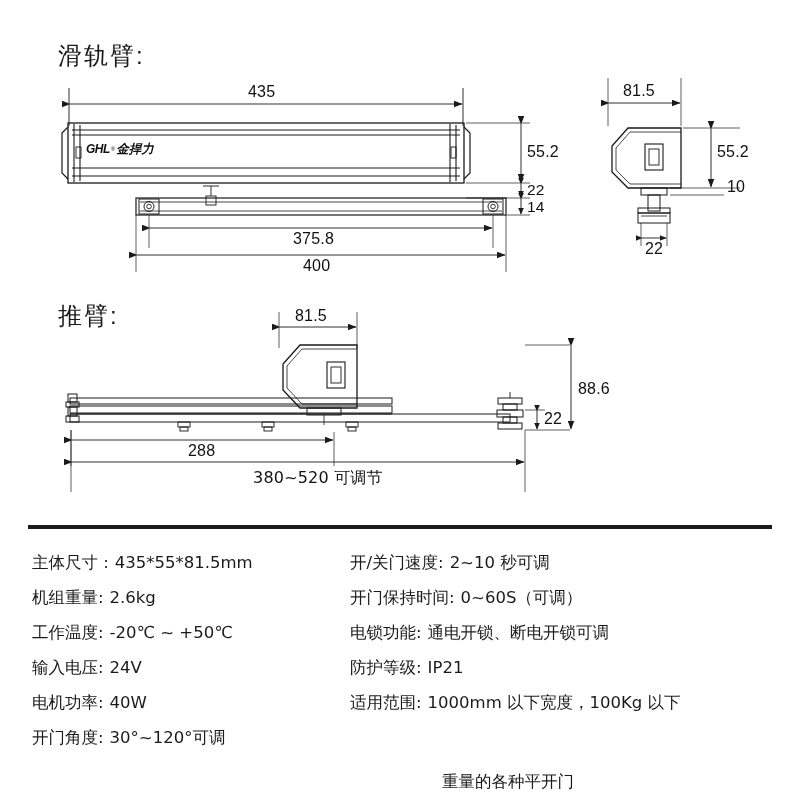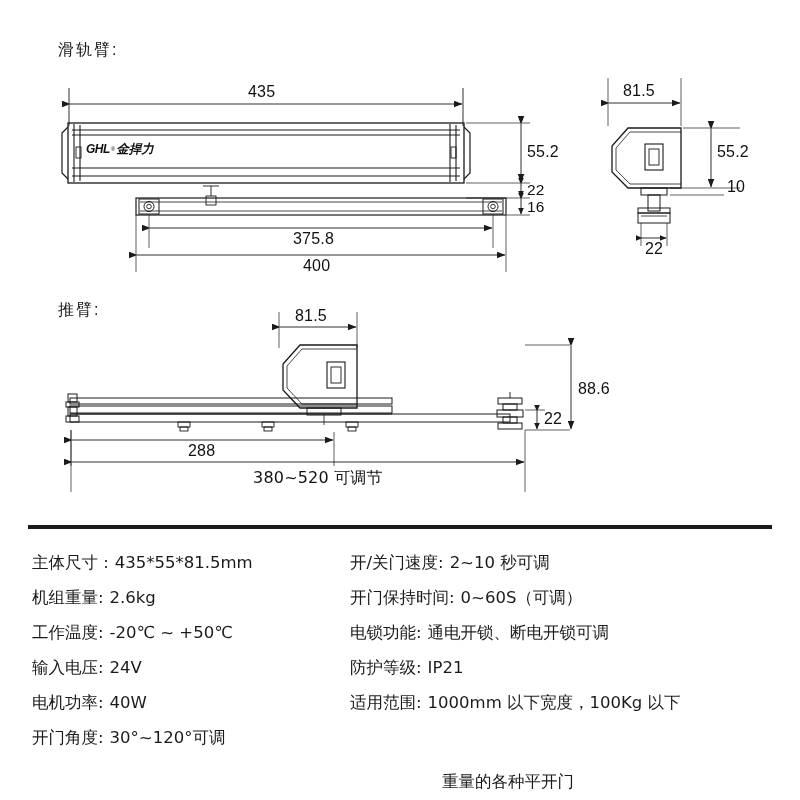--- a/index.html
+++ b/index.html
@@ -21,21 +21,21 @@
     width: 800px; height: 800px;
   }
   svg.drawing {
     position: absolute;
     left: 0; top: 0;
     width: 800px;
     height: 800px;
   }
   .sec-title {
     position: absolute;
-    font-size: 16px;
+    font-size: 24px;
     font-weight: 500;
     letter-spacing: 2px;
     color: #1a1a1a;
     white-space: nowrap;
   }
   #title-slide { left: 58px; top: 40px; }
   #title-push  { left: 58px; top: 300px; }
 
   .dim {
     position: absolute;
@@ -288,21 +288,21 @@
       <span class="logo-tm">®</span>
     <span class="logo-cjk">金捍力</span>
   </div>
 
   <div class="dim big" style="left:248px; top:83px;">435</div>
 
   <div class="dim big" style="left:527px; top:143px;">55.2</div>
 
   <div class="dim" style="left:527px; top:181px;">22</div>
 
-  <div class="dim" style="left:527px; top:198px;">16</div>
+  <div class="dim" style="left:527px; top:198px;">14</div>
 
   <div class="dim big" style="left:293px; top:230px;">375.8</div>
 
   <div class="dim big" style="left:303px; top:257px;">400</div>
 
   <div class="dim big" style="left:623px; top:82px;">81.5</div>
 
   <div class="dim big" style="left:717px; top:143px;">55.2</div>
 
   <div class="dim big" style="left:727px; top:178px;">10</div>

